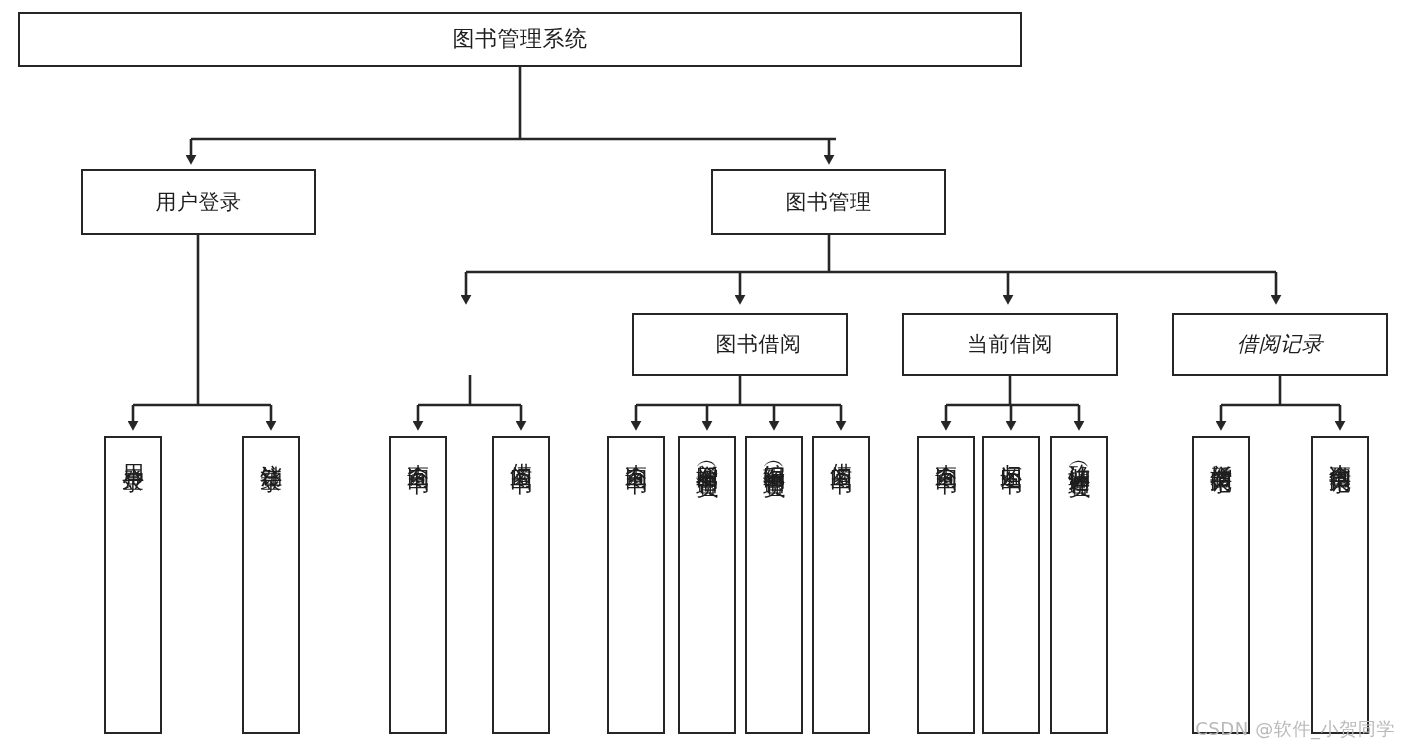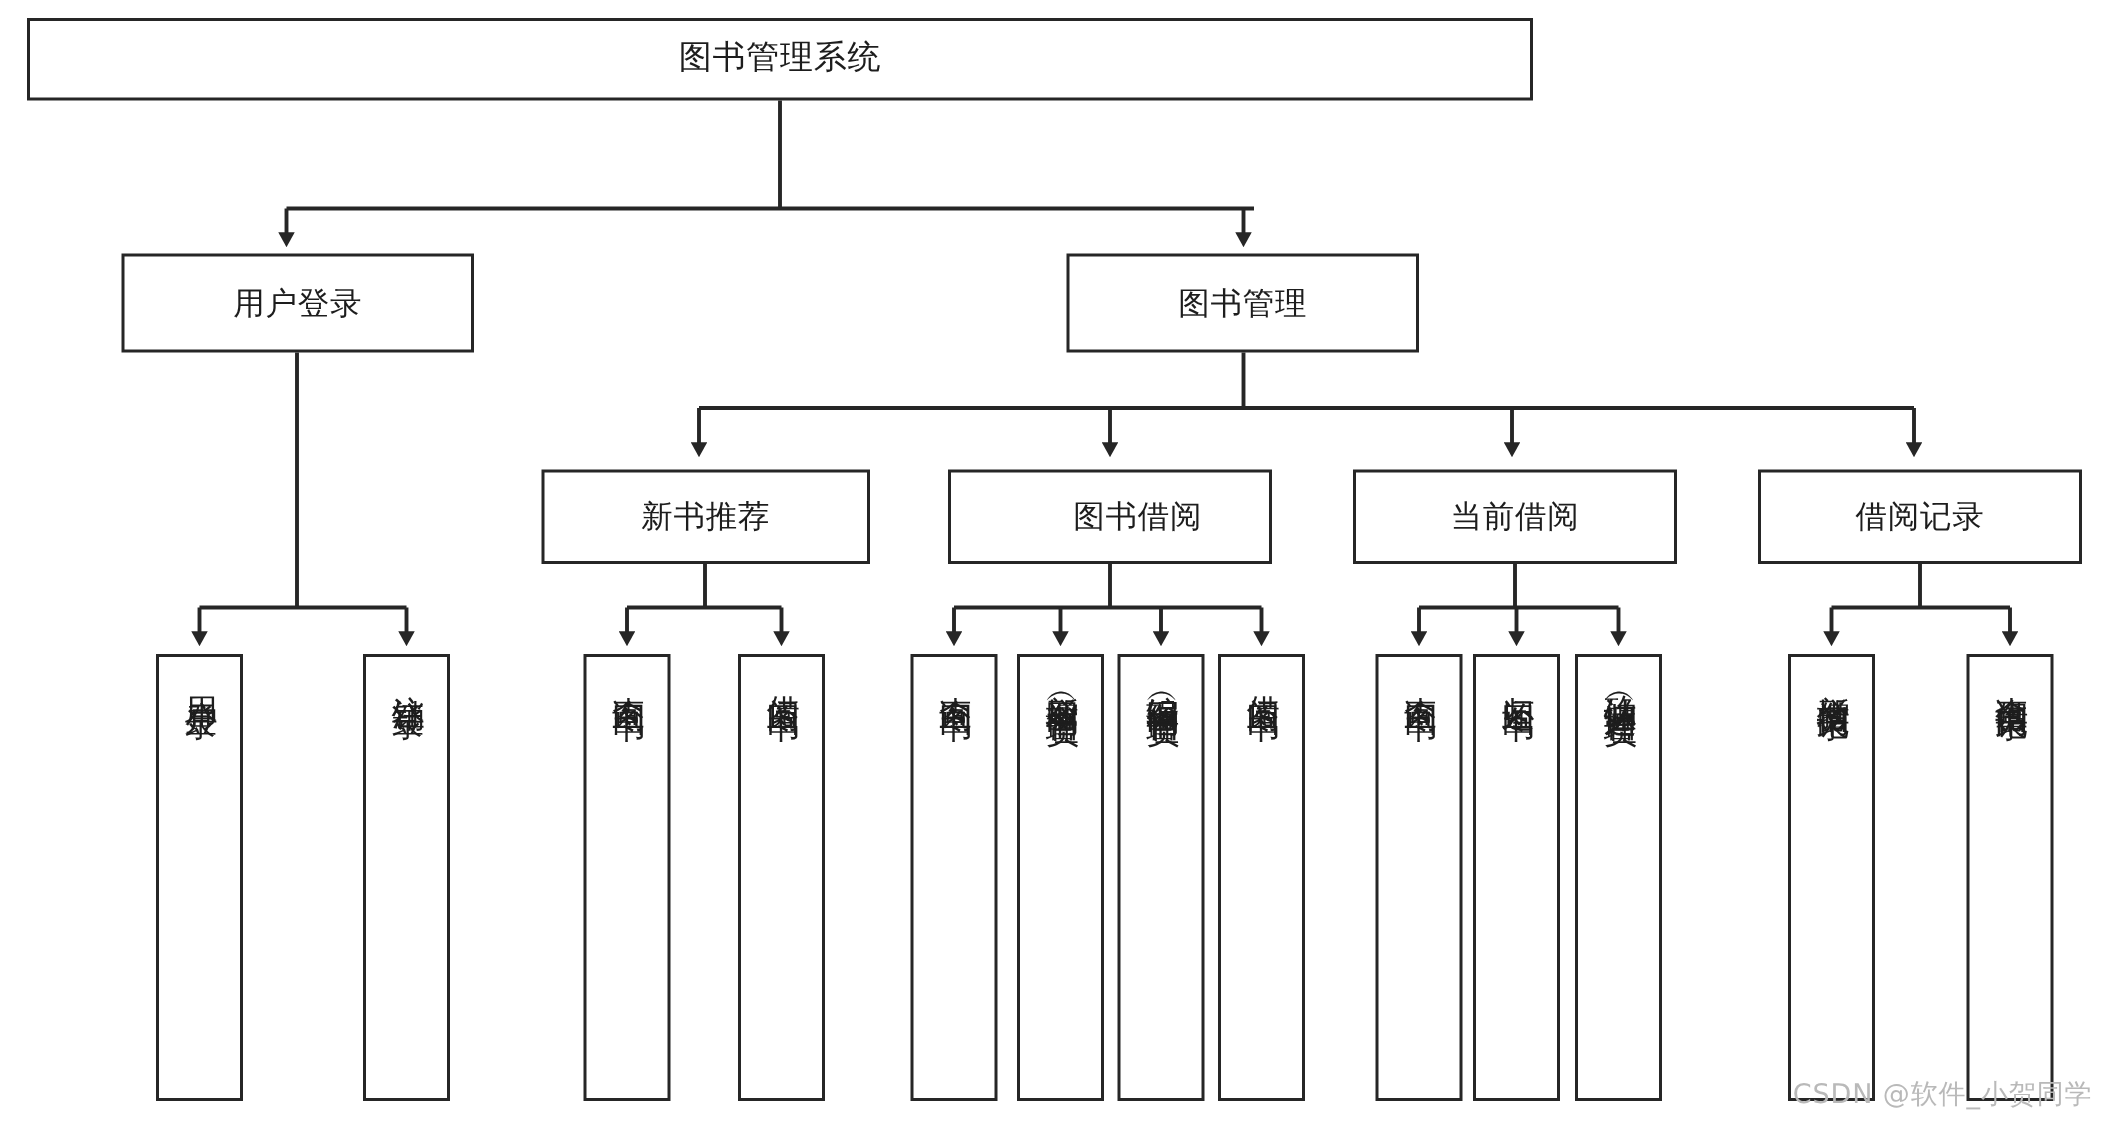--- a/index.html
+++ b/index.html
@@ -130,30 +130,27 @@
     <span class="label">图书管理系统</span>
   </div>
 
   <div class="node lvl2" style="left:81px;top:169px;width:235px;height:66px;">
     <span class="label">用户登录</span>
   </div>
   <div class="node lvl2" style="left:711px;top:169px;width:235px;height:66px;text-align:center;">
     <span class="label">图书管理</span>
   </div>
 
-  <div class="node lvl3" style="left:361px;top:313px;width:219px;height:63px;">
-    <span class="label">新书推荐</span>
-  </div>
   <div class="node lvl3" style="left:632px;top:313px;width:216px;height:63px;padding-left:37px;">
     <span class="label">图书借阅</span>
   </div>
   <div class="node lvl3" style="left:902px;top:313px;width:216px;height:63px;">
     <span class="label">当前借阅</span>
   </div>
-  <div class="node lvl3" style="left:1172px;top:313px;width:216px;height:63px;">
+  <div class="node lvl3" style="left:1172px;top:313px;width:216px;height:63px;font-style:italic;">
     <span class="label">借阅记录</span>
   </div>
 
   <div class="node leaf" style="left:104px;top:436px;width:58px;height:298px;">
     <span class="label">用户登录</span>
   </div>
   <div class="node leaf" style="left:242px;top:436px;width:58px;height:298px;">
     <span class="label">注销登录</span>
   </div>
 

